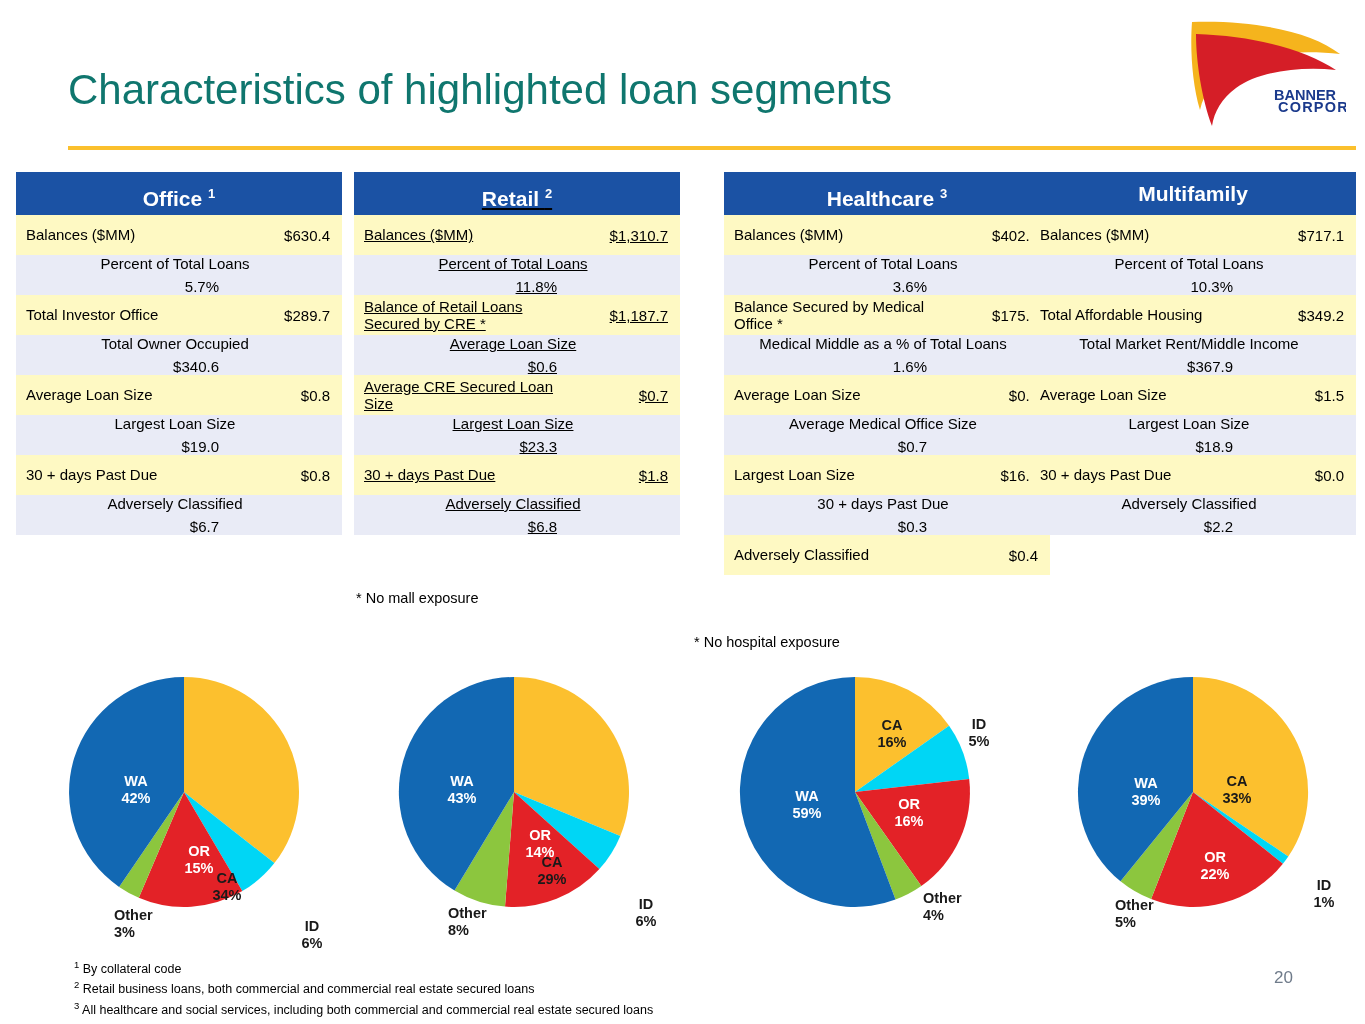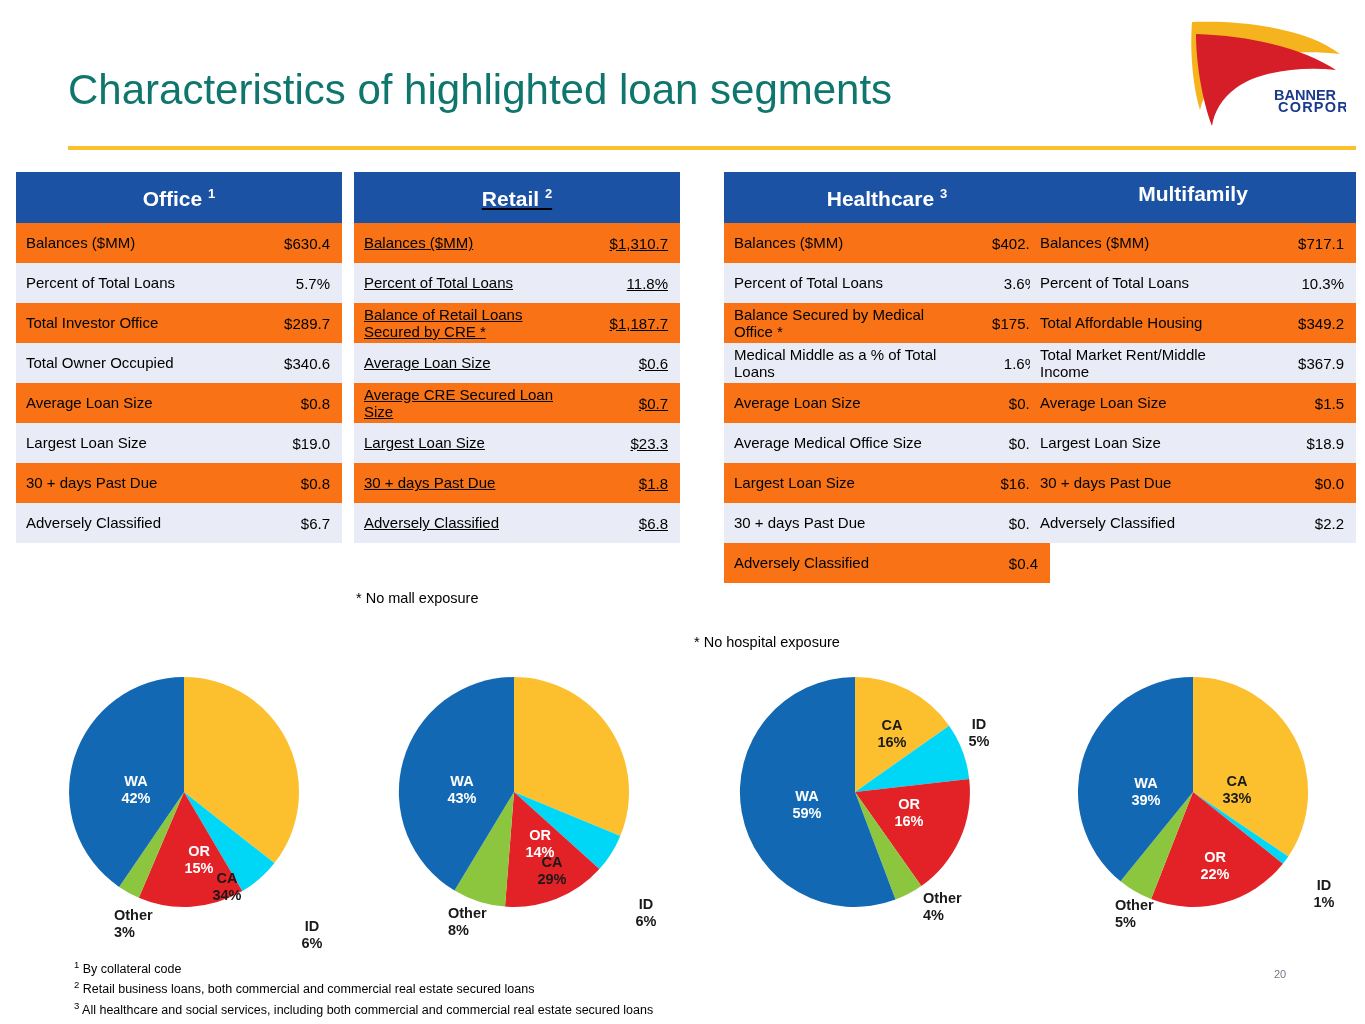--- a/index.html
+++ b/index.html
@@ -29,32 +29,32 @@
     position:absolute;
     width:326px;
   }
   .t1{left:16px;top:172px;}
   .t2{left:354px;top:172px;text-decoration:underline;}
   .t3{left:692px;top:172px;padding-left:32px;}
   .t4{left:1030px;top:172px;}
   .thead{
     background:#1b52a4;color:#fff;
     font-size:21px;font-weight:bold;
-    height:51px;line-height:44px;text-align:center;
+    height:43px;line-height:44px;text-align:center;
   }
   .thead sup{font-size:13px;font-weight:bold;}
   .trow{
     display:flex;align-items:center;
     min-height:40px;
     font-size:15px;
     padding:0 12px 0 10px;
     box-sizing:border-box;
   }
-  .trow.alt{background:#f97316;}
-  .trow.norm{background:#e9ebf6;}
+  .trow.alt{background:#fef9c3;}
+  .trow.norm{background:#e9ebf6;flex-direction:column;}
   .trow .lbl{flex:1 1 auto;padding-right:6px;line-height:1.15;}
   .trow .val{flex:0 0 auto;text-align:right;width:82px;}
   .note{
     position:absolute;font-size:14.5px;color:#000;
   }
   .note1{left:356px;top:590px;}
   .note2{left:694px;top:634px;}
   
   .pie-wrap{position:absolute;}
   .pie-wrap svg{display:block;overflow:visible;}
@@ -65,21 +65,21 @@
   .plabel.white{fill:#ffffff;}
   .plabel.dark{fill:#1a1a1a;}
   
   .footnotes{
     position:absolute;left:74px;top:958px;
     font-size:12.5px;line-height:1.45;color:#000000;
   }
   .footnotes div sup{font-size:9.5px;}
   .pagenum{
     position:absolute;left:1274px;top:968px;
-    font-size:11px;color:#6f7b8a;
+    font-size:17px;color:#6f7b8a;
   }
 </style>
 </head>
 <body>
 
 <div class="title">Characteristics of highlighted loan segments</div>
 <div class="title-rule"></div>
 
 <div class="logo">
   <svg width="160" height="118" viewBox="0 0 160 118" xmlns="http://www.w3.org/2000/svg">

